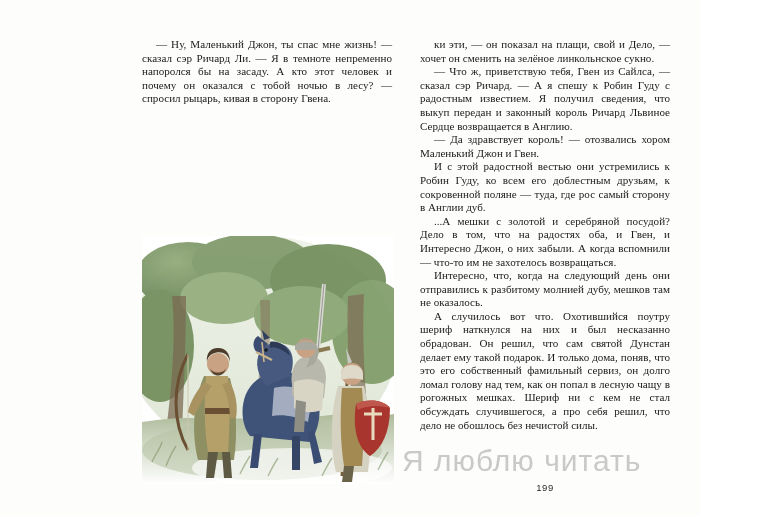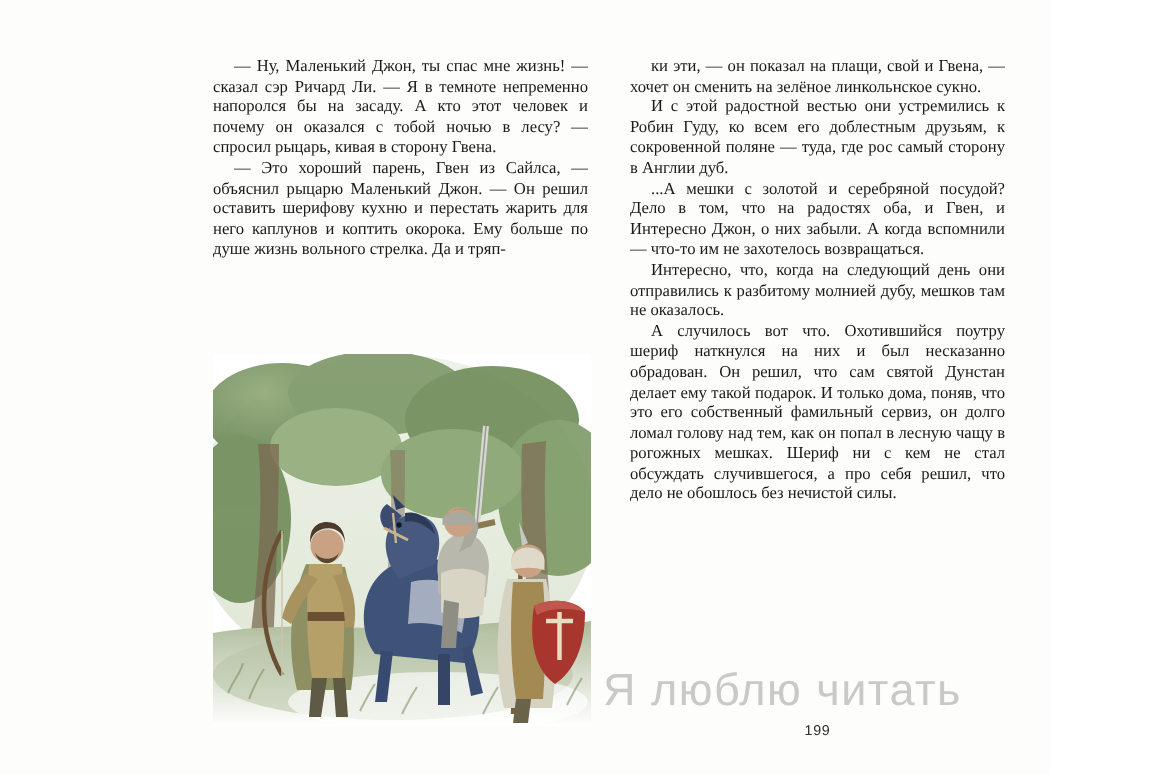--- a/index.html
+++ b/index.html
@@ -78,21 +78,20 @@
   }
 </style>
 </head>
 <body>
 
 <div id="page">
   <div class="page-inner">
 
     <div class="col col-left">
       <p class="dash">— Ну, Маленький Джон, ты спас мне жизнь! — сказал сэр Ричард Ли. — Я в темноте непременно напоролся бы на засаду. А кто этот человек и почему он оказался с тобой ночью в лесу? — спросил рыцарь, кивая в сторону Гвена.</p>
-      <p class="dash">— Это хороший парень, Гвен из Сайлса, — объяснил рыцарю Маленький Джон. — Он решил оставить шерифову кухню и перестать жарить для него каплунов и коптить окорока. Ему больше по душе жизнь вольного стрелка. Да и тряп-</p>
     </div>
 
     <div class="illus">
       <svg width="252" height="248" viewBox="0 0 252 248" xmlns="http://www.w3.org/2000/svg">
         <defs>
           <linearGradient id="skyg" x1="0" y1="0" x2="0" y2="1">
             <stop offset="0%" stop-color="#eef2e8"></stop>
             <stop offset="100%" stop-color="#dfe7d6"></stop>
           </linearGradient>
           <linearGradient id="grd" x1="0" y1="0" x2="0" y2="1">
@@ -214,21 +213,23 @@
           <path d="M24 230 C28 220 30 216 34 210"></path>
           <path d="M98 238 C102 230 104 226 108 220"></path>
           <path d="M126 240 C130 232 132 228 136 222"></path>
           <path d="M180 240 C184 232 186 228 190 222"></path>
           <path d="M236 234 C240 226 242 222 246 216"></path>
         </g>
       </svg>
     </div>
 
     <div class="col col-right">
-      <p>ки эти, — он показал на плащи, свой и Гвена, — хочет он сменить на зелёное линкольнское сукно.</p>
+      <p>ки эти, — он показал на плащи, свой и Дело, — хочет он сменить на зелёное линкольнское сукно.</p>
+      <p class="dash">— Что ж, приветствую тебя, Гвен из Сайлса, — сказал сэр Ричард. — А я спешу к Робин Гуду с радостным известием. Я получил сведения, что выкуп передан и законный король Ричард Львиное Сердце возвращается в Англию.</p>
+      <p class="dash">— Да здравствует король! — отозвались хором Маленький Джон и Гвен.</p>
       <p>И с этой радостной вестью они устремились к Робин Гуду, ко всем его доблестным друзьям, к сокровенной поляне — туда, где рос самый сторону в Англии дуб.</p>
       <p>...А мешки с золотой и серебряной посудой? Дело в том, что на радостях оба, и Гвен, и Интересно Джон, о них забыли. А когда вспомнили — что-то им не захотелось возвращаться.</p>
       <p>Интересно, что, когда на следующий день они отправились к разбитому молнией дубу, мешков там не оказалось.</p>
       <p>А случилось вот что. Охотившийся поутру шериф наткнулся на них и был несказанно обрадован. Он решил, что сам святой Дунстан делает ему такой подарок. И только дома, поняв, что это его собственный фамильный сервиз, он долго ломал голову над тем, как он попал в лесную чащу в рогожных мешках. Шериф ни с кем не стал обсуждать случившегося, а про себя решил, что дело не обошлось без нечистой силы.</p>
     </div>
 
     <div class="page-number">199</div>
 
     <div class="watermark">Я  люблю читать</div>
 

